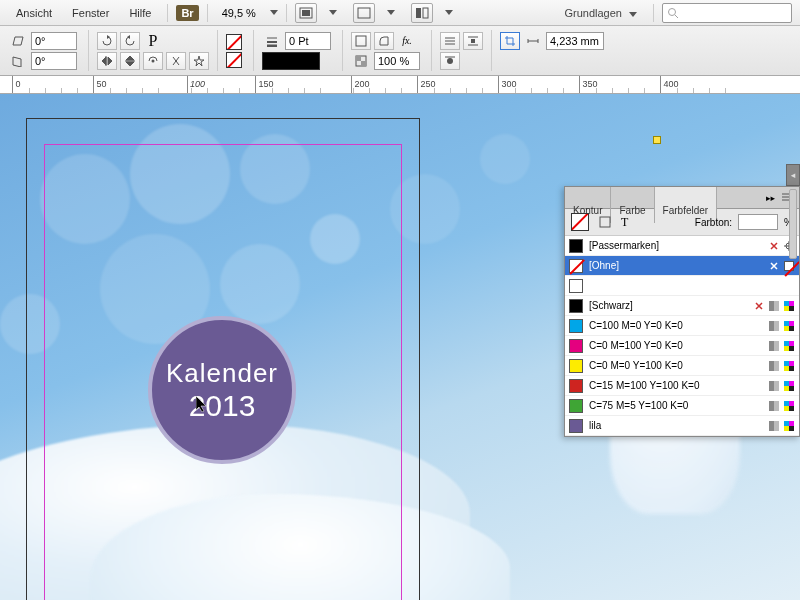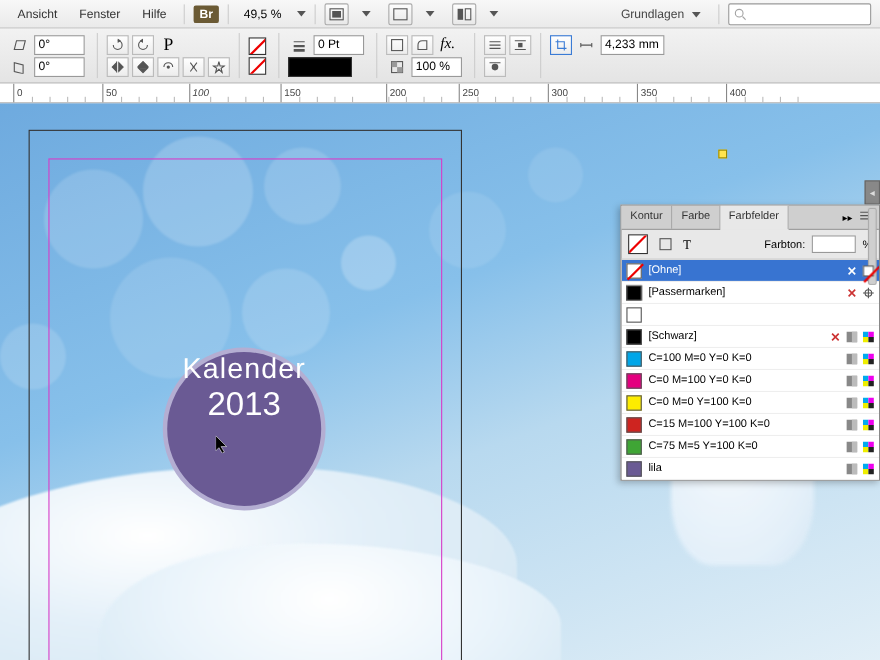--- a/index.html
+++ b/index.html
@@ -40,31 +40,31 @@
 .ruler .minor { height:6px; top:12px; border-left:1px solid #bbb; position:absolute; }
 
 
 .canvas-area { position:absolute; top:94px; left:-40px; width:840px; height:510px; background:linear-gradient(160deg,#6da9de 0%, #87c0ea 40%, #b8d9ef 60%, #e2eff7 100%); }
 .bokeh { position:absolute; border-radius:50%; background:rgba(255,255,255,0.15); filter:blur(1px); }
 .page-frame { position:absolute; border:1px solid #333; }
 .margin-frame { position:absolute; border:1px solid #d63cc8; }
 .snow { position:absolute; left:-50px; bottom:-30px; width:560px; height:210px; background:radial-gradient(ellipse at 40% 30%, #fff 0%, #e4f0f9 40%, #cfe4f1 100%); border-radius:80% 60% 50% 50% / 80% 60% 40% 40%; filter:blur(1px); }
 .snow2 { position:absolute; left:130px; bottom:-60px; width:420px; height:170px; background:radial-gradient(ellipse at 50% 30%, #fff 0%, #eaf4fb 50%, #d2e6f3 100%); border-radius:70% 90% 50% 50% / 80% 70% 40% 40%; filter:blur(1px); }
 .tree1 { position:absolute; right:60px; bottom:90px; width:130px; height:200px; background:radial-gradient(ellipse at 40% 40%, #fff, #e8f2fb 70%, #d6e7f3 100%); border-radius:50% 50% 30% 30%; filter:blur(2px); opacity:.85; }
-.circle-badge { position:absolute; width:148px; height:148px; border-radius:50%; background:#6a5a94; border:4px solid #b4aed2; display:flex; flex-direction:column; align-items:center; justify-content:flex-start; color:#fff; font-family:"Segoe UI Light",Arial; }
+.circle-badge { position:absolute; width:148px; height:148px; border-radius:50%; background:#6a5a94; border:4px solid #b4aed2; display:flex; flex-direction:column; align-items:center; justify-content:center; color:#fff; font-family:"Segoe UI Light",Arial; }
 .circle-badge .l1 { font-size:26px; font-weight:300; letter-spacing:1px; }
 .circle-badge .l2 { font-size:30px; font-weight:300; }
 .cursor-arrow { position:absolute; width:0; height:0; }
 .cursor-arrow svg { width:14px; height:16px; }
 .yellow-anchor { position:absolute; width:8px; height:8px; background:#ffe44d; border:1px solid #998800; }
 
 
 .panel { position:absolute; right:0; top:186px; width:236px; background:#e8e8e8; border:1px solid #888; box-shadow:-2px 2px 6px rgba(0,0,0,.25); }
 .panel-tabs { display:flex; background:#cfcfcf; border-bottom:1px solid #999; height:22px; }
-.panel-tab { padding:4px 8px; font-size:10px; color:#333; border-right:1px solid #aaa; }
+.panel-tab { padding:18px 8px; font-size:10px; color:#333; border-right:1px solid #aaa; }
 .panel-tab.active { background:#e8e8e8; border-bottom:1px solid #e8e8e8; margin-bottom:-1px; }
 .panel-tabs .panel-menu { margin-left:auto; display:flex; align-items:center; gap:6px; padding:0 6px; }
 .panel-head { display:flex; align-items:center; gap:6px; padding:4px 6px; border-bottom:1px solid #ccc; }
 .tiny-input { width:40px; height:16px; border:1px solid #999; background:#fff; }
 .swatch-list { max-height:240px; overflow-y:auto; background:#fff; }
 .swatch-row { display:flex; align-items:center; height:20px; padding:0 4px; gap:6px; border-bottom:1px solid #eee; }
 .swatch-row.selected { background:#3874d1; color:#fff; }
 .swatch-chip { width:14px; height:14px; border:1px solid #555; position:relative; flex-shrink:0; }
 .swatch-chip.none { background:#fff; }
 .swatch-chip.none::after { content:""; position:absolute; width:20px; height:1.5px; background:#e00; transform:rotate(-45deg); left:-3px; top:6px; }
@@ -224,21 +224,21 @@
       <span class="iconbox">
           <svg width="12" height="12">
             <rect x="1" y="1" width="10" height="10" fill="none" stroke="#555"></rect>
           </svg>
         </span>
       <span class="iconbox">
           <svg width="12" height="12">
             <path d="M2 6 Q2 2 6 2 L10 2 L10 10 L2 10 Z" fill="none" stroke="#555"></path>
           </svg>
         </span>
-      <span class="iconbox plain" style="font-style:italic;font-family:Georgia;font-size:14px">fx.</span>
+      <span class="iconbox plain" style="font-style:italic;font-family:Georgia;font-size:10px">fx.</span>
     </div>
     <div class="cb-row">
       <span class="iconbox plain">
           <svg width="12" height="12">
             <rect x="1" y="1" width="10" height="10" fill="none" stroke="#555"></rect>
             <rect x="1" y="1" width="5" height="5" fill="#999"></rect>
             <rect x="6" y="6" width="5" height="5" fill="#999"></rect>
           </svg>
         </span>
       <span class="num-input">100 %</span>
@@ -298,21 +298,21 @@
     <div class="minor" style="left: 44.8px;"></div>
     <div class="minor" style="left: 61px;"></div>
     <div class="minor" style="left: 77.2px;"></div>
     <div class="tick" style="left: 93.4px;">
       <span>50</span>
     </div>
     <div class="minor" style="left: 109.6px;"></div>
     <div class="minor" style="left: 125.8px;"></div>
     <div class="minor" style="left: 142px;"></div>
     <div class="minor" style="left: 158.2px;"></div>
-    <div class="tick" style="left: 172px; font-style: italic;">
+    <div class="tick" style="left: 187px; font-style: italic;">
       <span>100</span>
     </div>
     <div class="minor" style="left: 190.6px;"></div>
     <div class="minor" style="left: 206.8px;"></div>
     <div class="minor" style="left: 223px;"></div>
     <div class="minor" style="left: 239.2px;"></div>
     <div class="tick" style="left: 255.4px;">
       <span>150</span>
     </div>
     <div class="minor" style="left: 271.6px;"></div>
@@ -412,49 +412,49 @@
         </svg>
       </span>
     <span style="font-family:Georgia;font-size:12px">T</span>
     <span style="flex:1"></span>
     <span style="font-size:10px">Farbton:</span>
     <span class="tiny-input"></span>
     <span style="font-size:10px">%</span>
   </div>
   <div class="swatch-list" id="swatch-list">
     <div class="scroll-thumb"></div>
-  <div class="swatch-row selected">
-        <div class="swatch-chip none"></div>
-        <div class="swatch-label">[Ohne]</div>
-        <div class="swatch-flags">
-          <span class="flag-icon">
-            <svg width="10" height="10">
-              <path d="M2 2 L8 8 M8 2 L2 8" stroke="#fff" stroke-width="1.5"></path>
-            </svg>
-          </span>
-          <span class="flag-icon">
-            <span class="swatch-chip none" style="width:10px;height:10px"></span>
-          </span>
-        </div>
-      </div>
-      <div class="swatch-row">
+  <div class="swatch-row">
         <div class="swatch-chip" style="background: rgb(0, 0, 0);"></div>
         <div class="swatch-label">[Passermarken]</div>
         <div class="swatch-flags">
           <span class="flag-icon">
             <svg width="10" height="10">
               <path d="M2 2 L8 8 M8 2 L2 8" stroke="#c33" stroke-width="1.5"></path>
             </svg>
           </span>
           <span class="flag-icon">
             <svg width="10" height="10">
               <circle cx="5" cy="5" r="3" fill="none" stroke="#555"></circle>
               <line x1="5" y1="0" x2="5" y2="10" stroke="#555"></line>
               <line x1="0" y1="5" x2="10" y2="5" stroke="#555"></line>
             </svg>
+          </span>
+        </div>
+      </div>
+      <div class="swatch-row selected">
+        <div class="swatch-chip none"></div>
+        <div class="swatch-label">[Ohne]</div>
+        <div class="swatch-flags">
+          <span class="flag-icon">
+            <svg width="10" height="10">
+              <path d="M2 2 L8 8 M8 2 L2 8" stroke="#fff" stroke-width="1.5"></path>
+            </svg>
+          </span>
+          <span class="flag-icon">
+            <span class="swatch-chip none" style="width:10px;height:10px"></span>
           </span>
         </div>
       </div>
       <div class="swatch-row">
         <div class="swatch-chip" style="background: rgb(255, 255, 255);"></div>
         <div class="swatch-flags"></div>
       </div>
       <div class="swatch-row">
         <div class="swatch-chip" style="background: rgb(0, 0, 0);"></div>
         <div class="swatch-label">[Schwarz]</div>

